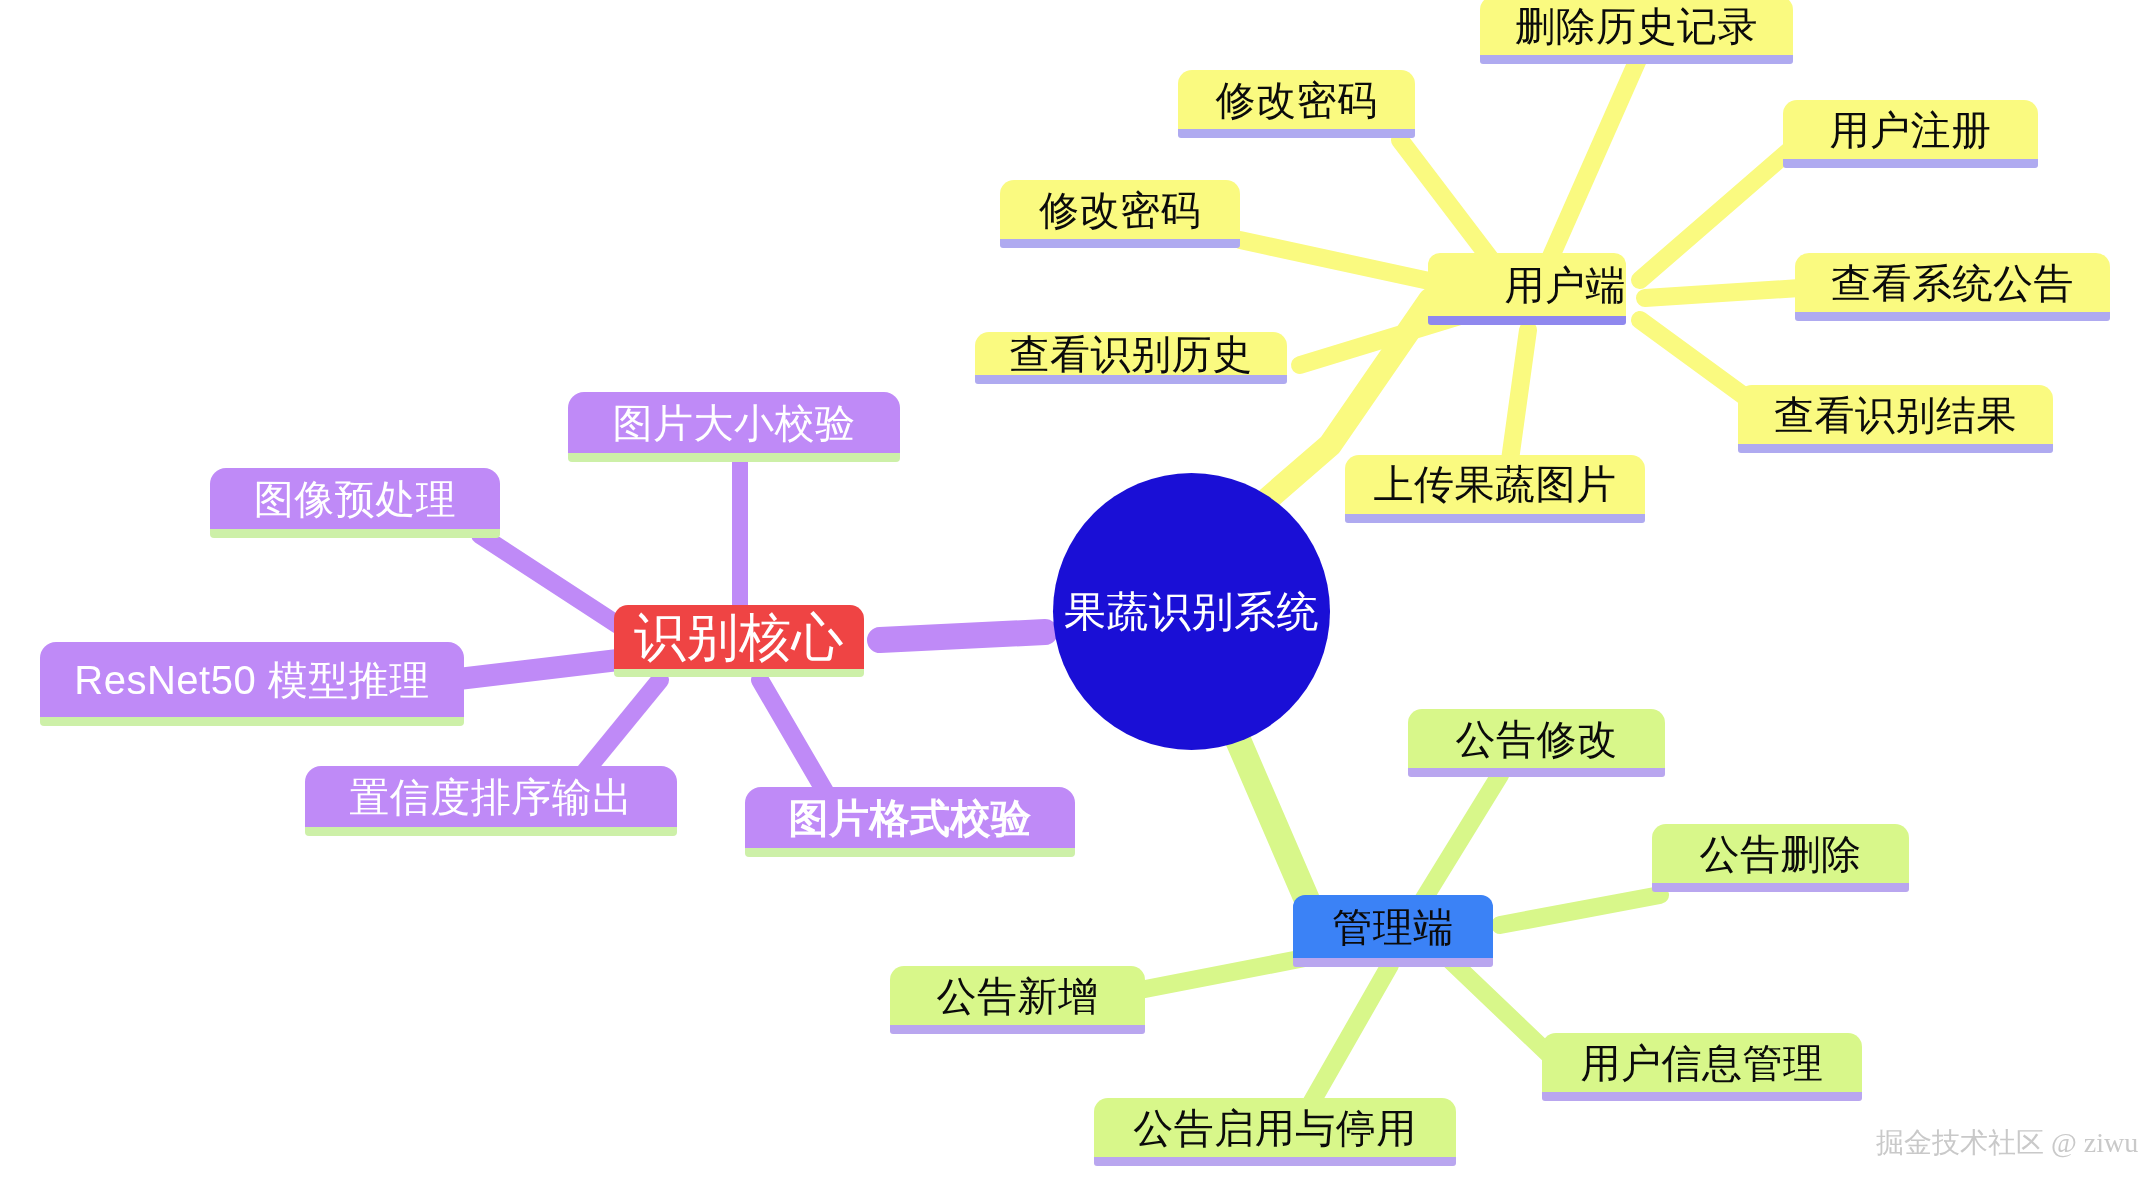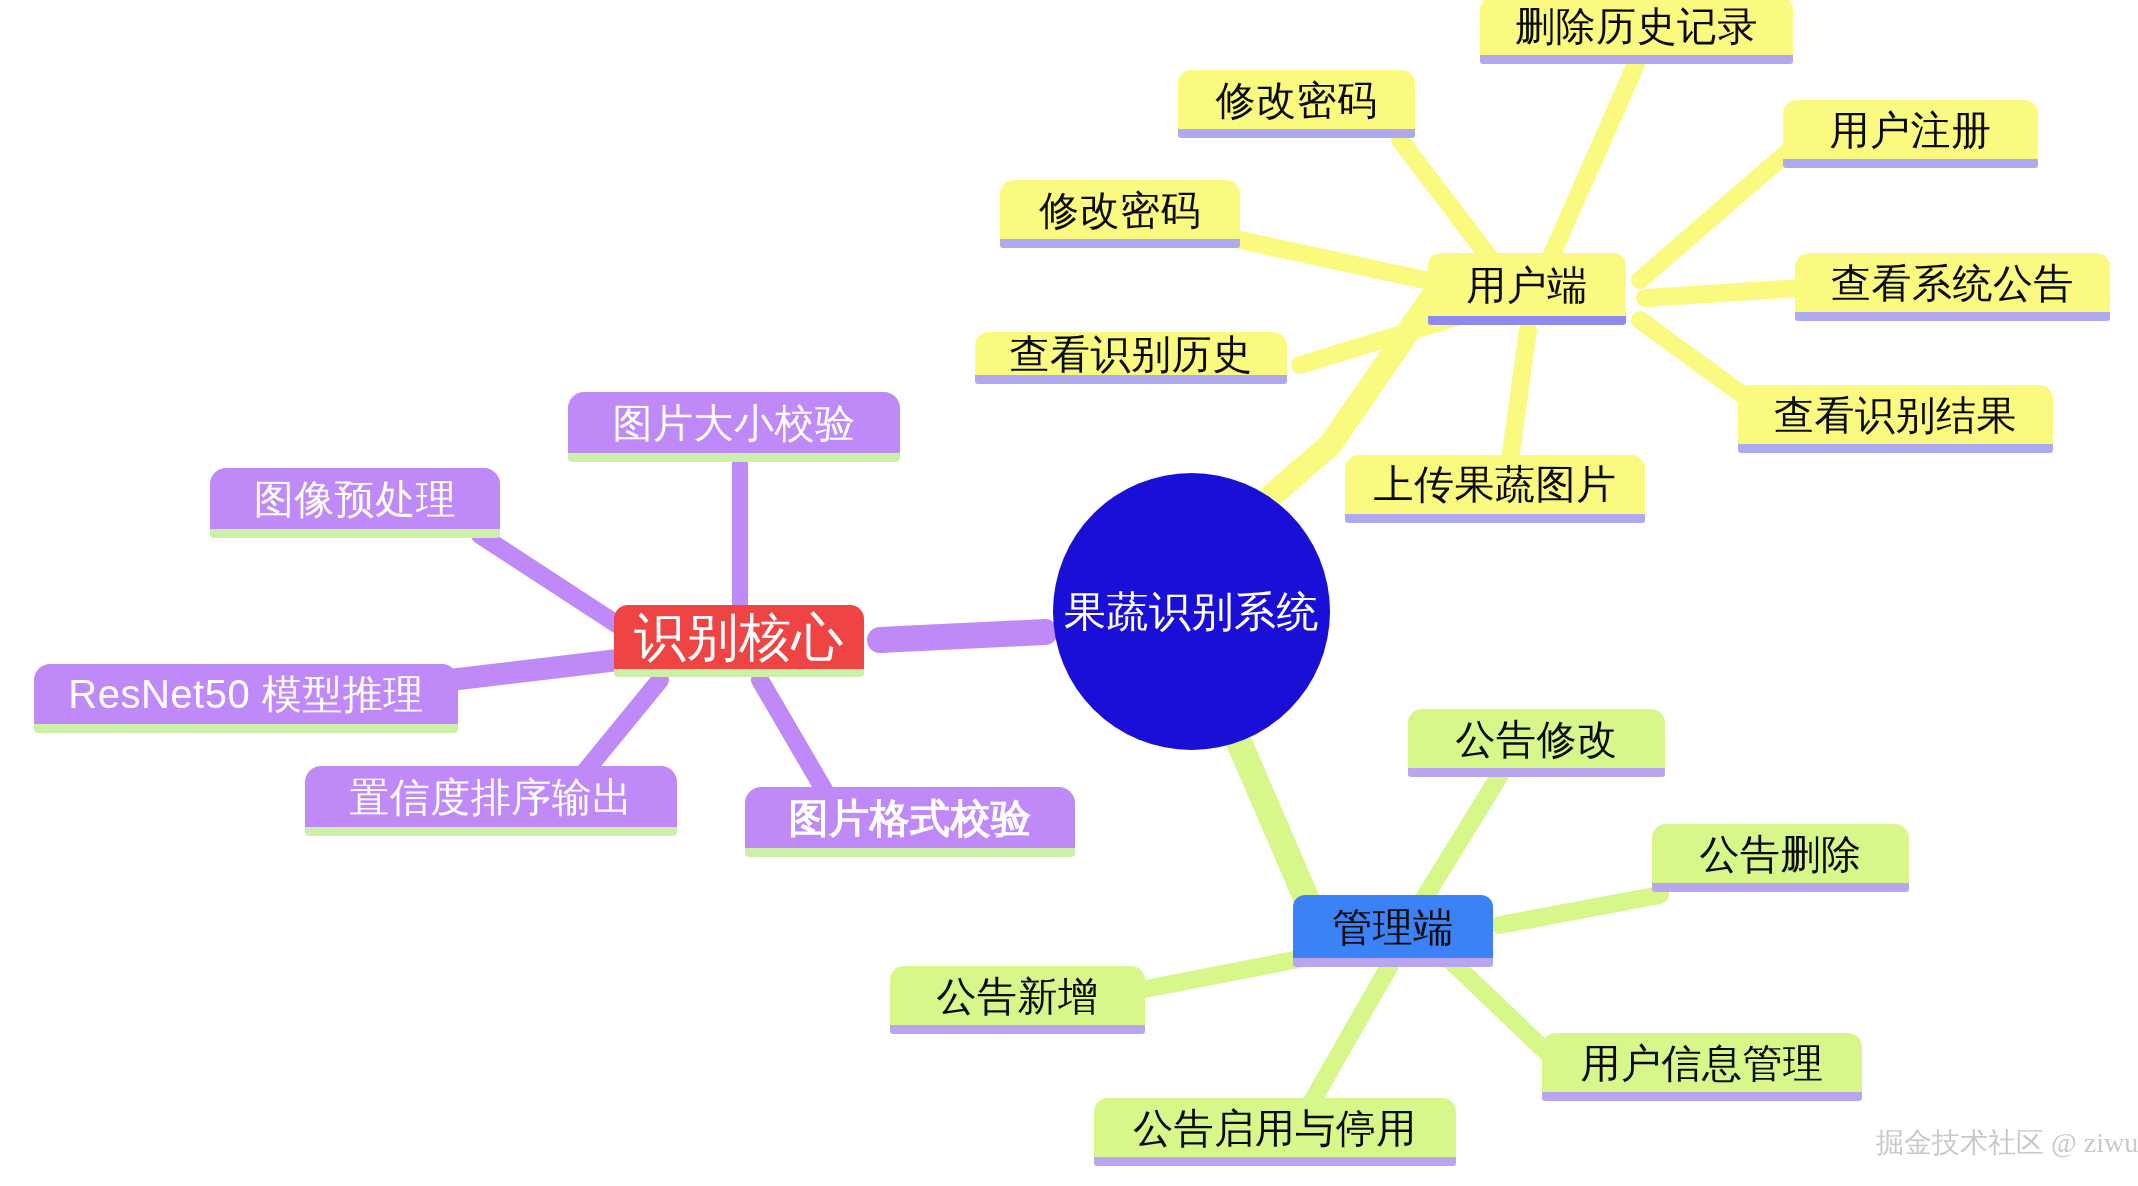--- a/index.html
+++ b/index.html
@@ -128,21 +128,21 @@
     <path d="M 1500,925 L 1660,895" stroke="#d8f78a" stroke-width="18" fill="none" stroke-linecap="round"></path>
     <path d="M 1320,955 L 1140,990" stroke="#d8f78a" stroke-width="18" fill="none" stroke-linecap="round"></path>
     <path d="M 1450,960 L 1560,1065" stroke="#d8f78a" stroke-width="18" fill="none" stroke-linecap="round"></path>
     <path d="M 1390,965 L 1310,1105" stroke="#d8f78a" stroke-width="18" fill="none" stroke-linecap="round"></path>
   </svg>
 
   <div class="node node-root" style="left:1053px; top:473px; width:277px; height:277px;">
     <span class="node-label">果蔬识别系统</span>
   </div>
 
-  <div class="node node-yellow-hub" style="left:1428px; top:253px; width:198px; height:72px;">
+  <div class="node node-yellow-hub" style="left:1428px; top:253px; width:198px; height:72px;justify-content:flex-end;">
     <span class="node-label">用户端</span>
   </div>
 
   <div class="node node-yellow" style="left:1480px; top:-4px; width:313px; height:68px;">
     <span class="node-label">删除历史记录</span>
   </div>
 
   <div class="node node-yellow" style="left:1178px; top:70px; width:237px; height:68px;">
     <span class="node-label">修改密码</span>
   </div>
@@ -176,21 +176,21 @@
   </div>
 
   <div class="node node-purple" style="left:568px; top:392px; width:332px; height:70px;">
     <span class="node-label">图片大小校验</span>
   </div>
 
   <div class="node node-purple" style="left:210px; top:468px; width:290px; height:70px;">
     <span class="node-label">图像预处理</span>
   </div>
 
-  <div class="node node-purple" style="left:34px; top:642px; width:424px; height:69px;margin-top:22px;">
+  <div class="node node-purple" style="left:40px; top:642px; width:424px; height:84px;">
     <span class="node-label">ResNet50 模型推理</span>
   </div>
 
   <div class="node node-purple" style="left:305px; top:766px; width:372px; height:70px;">
     <span class="node-label">置信度排序输出</span>
   </div>
 
   <div class="node node-purple" style="left:745px; top:787px; width:330px; height:70px;font-weight:bold;">
     <span class="node-label">图片格式校验</span>
   </div>

